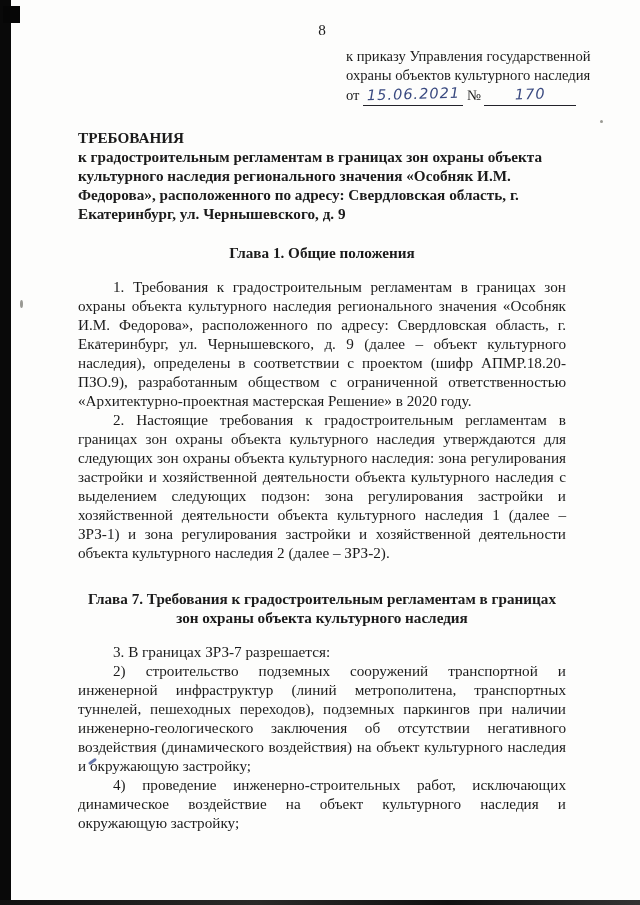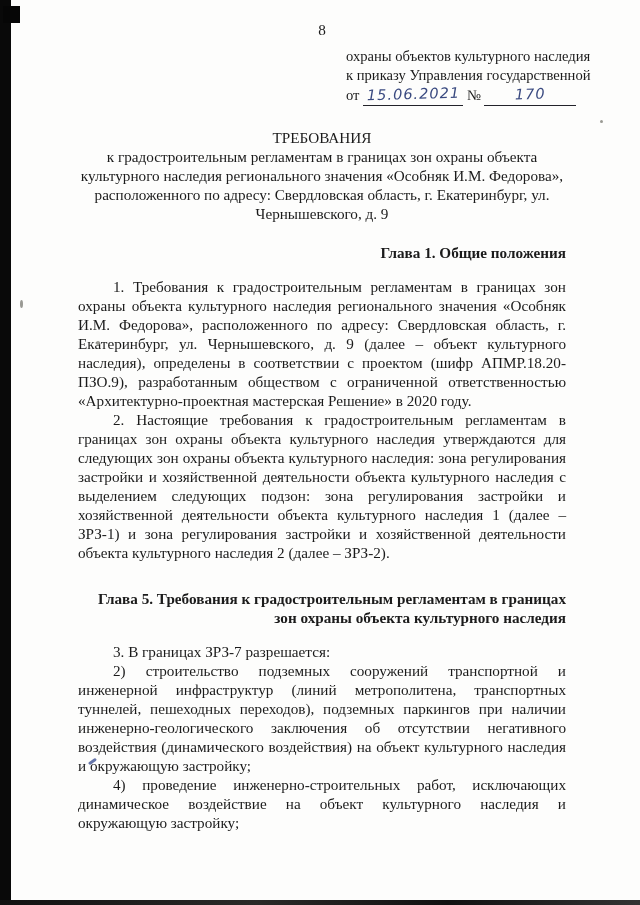--- a/index.html
+++ b/index.html
@@ -67,70 +67,70 @@
     font-family:"DejaVu Sans",sans-serif;
     font-style:italic;
     font-size:14.5px;
     color:#3a4a80;
     letter-spacing:1px;
     display:inline-block;
     transform:rotate(-1.5deg) translateY(-1px);
   }
   .doc-title{
     margin-top:22px;
-    text-align:center;
-    font-weight:normal;
+    text-align:left;
+    font-weight:bold;
   }
   .doc-title .t-line1{display:block;}
   .chapter-heading{
     margin-top:20px;
     margin-bottom:15px;
-    text-align:right;
+    text-align:center;
     font-weight:bold;
   }
   .chapter-heading.ch2{margin-top:27px;}
   .para{
     text-align:justify;
     text-indent:35px;
     margin:0;
   }
   .list-block{margin-top:0;}
 </style>
 </head>
 <body>
 
 <div class="sheet">
 
   <div class="content">
 
     <div class="page-number">8</div>
 
     <div class="annex">
+      <div class="annex-line">к приказу Управления государственной</div>
       <div class="annex-line">охраны объектов культурного наследия</div>
-      <div class="annex-line">к приказу Управления государственной</div>
 
       <div class="date-line">
         <span>от</span>
         <span class="blank-line blank-date"><span class="handwriting">15.06.2021</span></span>
         <span>№</span>
         <span class="blank-line blank-num"><span class="handwriting">170</span></span>
       </div>
     </div>
 
     <div class="doc-title">
       <span class="t-line1">ТРЕБОВАНИЯ</span>
       <span>к градостроительным регламентам в границах зон охраны объекта культурного наследия регионального значения «Особняк И.М. Федорова», расположенного по адресу: Свердловская область, г. Екатеринбург, ул. Чернышевского, д. 9</span>
     </div>
 
     <div class="chapter-heading">Глава 1. Общие положения</div>
 
     <p class="para">1. Требования к градостроительным регламентам в границах зон охраны объекта культурного наследия регионального значения «Особняк И.М. Федорова», расположенного по адресу: Свердловская область, г. Екатеринбург, ул. Чернышевского, д. 9 (далее – объект культурного наследия), определены в соответствии с проектом (шифр АПМР.18.20-ПЗО.9), разработанным обществом с ограниченной ответственностью «Архитектурно-проектная мастерская Решение» в 2020 году.</p>
     <p class="para">2. Настоящие требования к градостроительным регламентам в границах зон охраны объекта культурного наследия утверждаются для следующих зон охраны объекта культурного наследия: зона регулирования застройки и хозяйственной деятельности объекта культурного наследия с выделением следующих подзон: зона регулирования застройки и хозяйственной деятельности объекта культурного наследия 1 (далее – ЗРЗ-1) и зона регулирования застройки и хозяйственной деятельности объекта культурного наследия 2 (далее – ЗРЗ-2).</p>
 
-    <div class="chapter-heading ch2">Глава 5. Требования к градостроительным регламентам в границах зон охраны объекта культурного наследия</div>
+    <div class="chapter-heading ch2">Глава 7. Требования к градостроительным регламентам в границах зон охраны объекта культурного наследия</div>
 
     <div class="list-block">
       <p class="para">3. В границах ЗРЗ-7 разрешается:</p>
       <p class="para">2) строительство подземных сооружений транспортной и инженерной инфраструктур (линий метрополитена, транспортных туннелей, пешеходных переходов), подземных паркингов при наличии инженерно-геологического заключения об отсутствии негативного воздействия (динамического воздействия) на объект культурного наследия и окружающую застройку;</p>
       <p class="para">4) проведение инженерно-строительных работ, исключающих динамическое воздействие на объект культурного наследия и окружающую застройку;</p>
 
     </div>
 
   </div>
 

